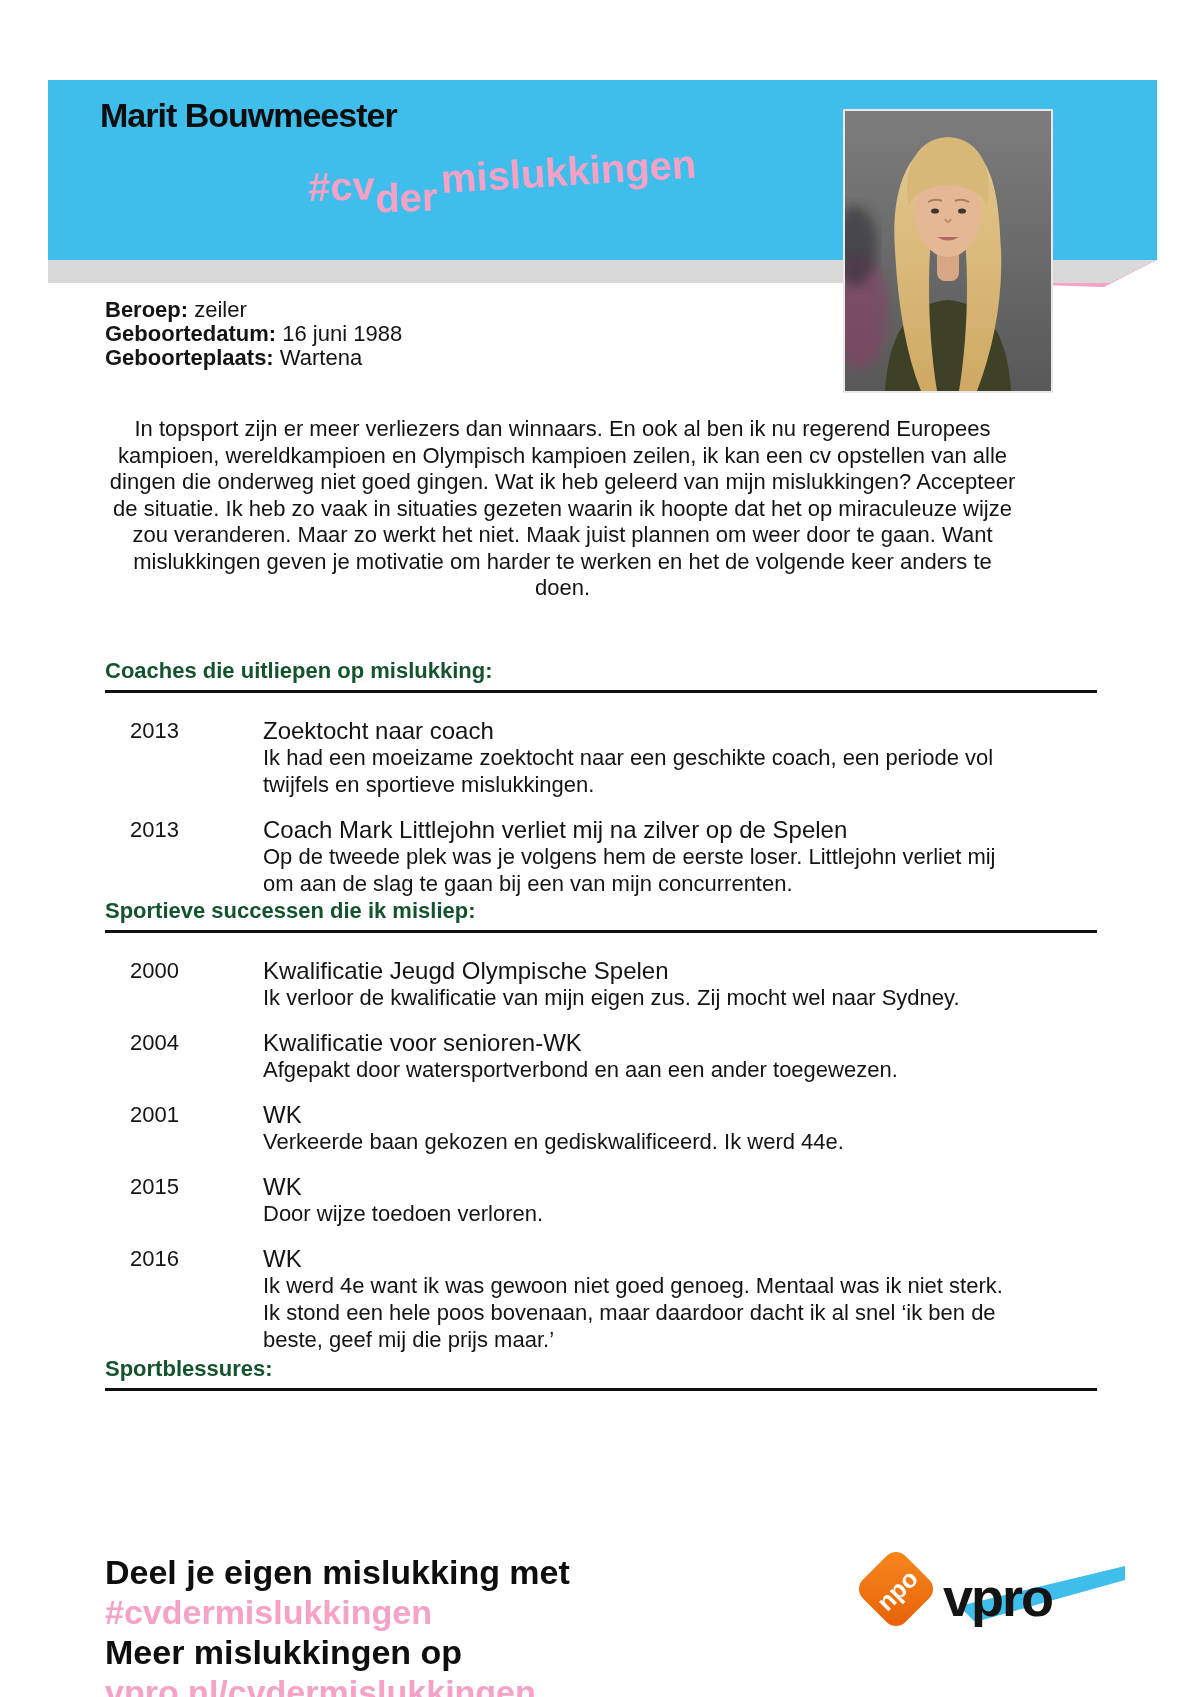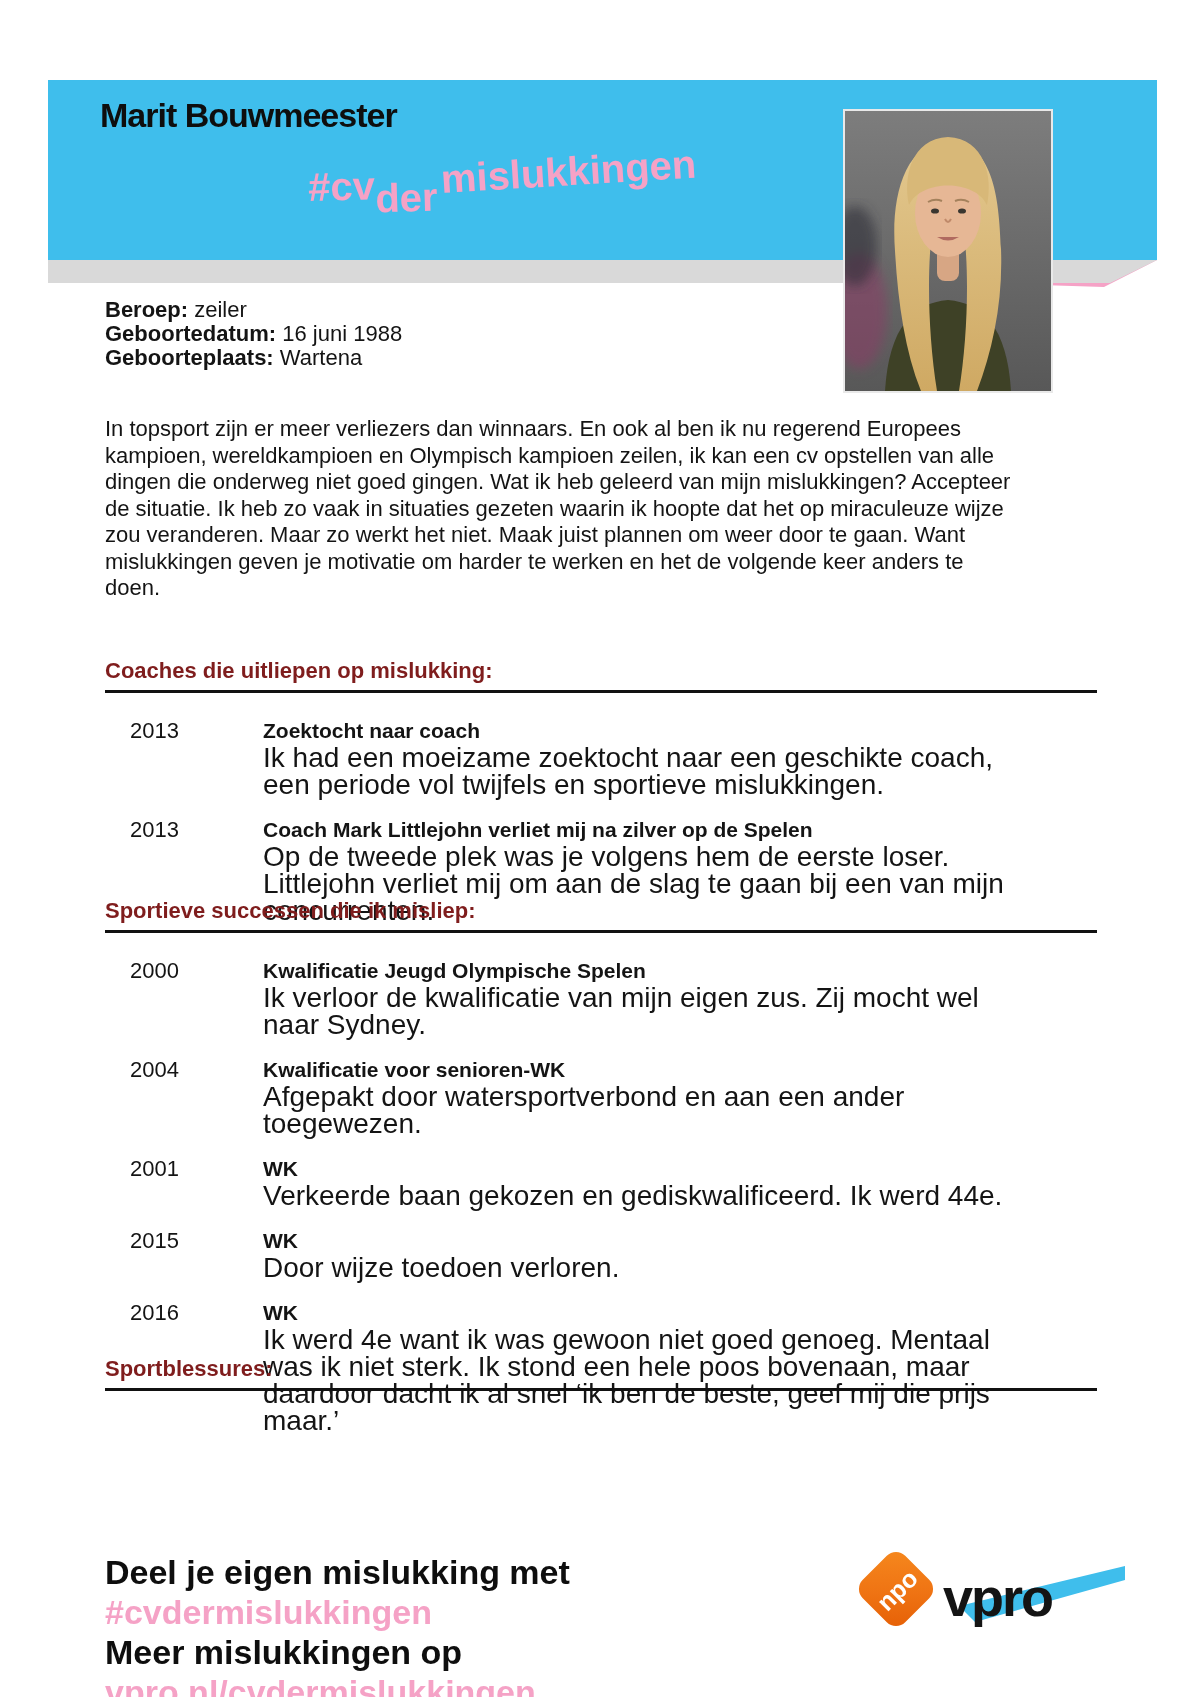--- a/index.html
+++ b/index.html
@@ -23,32 +23,32 @@
   .hashtag .hp3{display:inline-block;transform:translateY(-9px) rotate(-2deg);margin-left:4px;}
   
   .photo{
     position:absolute;left:843px;top:109px;width:210px;height:284px;
     border:2px solid #e9e9e9;box-sizing:border-box;background:#6e6e6e;
   }
   
   .bio{position:absolute;left:105px;top:298px;font-size:22px;line-height:24px;}
   .bio-row b{font-weight:bold;text-align:center;}
   
-  .intro{position:absolute;left:105px;top:416px;width:915px;font-size:22px;line-height:26.5px;}
+  .intro{position:absolute;left:105px;top:416px;width:915px;font-size:22px;line-height:26.5px;text-align:center;}
   
   .cv-section{position:absolute;left:105px;width:992px;}
   .sec-1{top:658px;} .sec-2{top:898px;} .sec-3{top:1356px;}
-  .section-heading{color:#7f1d1d;font-weight:bold;font-size:22px;line-height:26px;}
+  .section-heading{color:#14532d;font-weight:bold;font-size:22px;line-height:26px;}
   .section-rule{height:3px;background:#111;margin-top:6px;}
   .entries{margin-top:24px;}
   .entry{display:flex;margin-bottom:18px;margin-left:25px;}
   .entry .year{width:133px;flex:none;font-size:22px;line-height:27px;}
   .entry-body{width:762px;}
-  .entry-title{font-weight:bold;font-size:21px;line-height:27px;}
-  .entry-desc{font-size:28px;line-height:27px;}
+  .entry-title{font-weight:normal;font-size:24px;line-height:27px;}
+  .entry-desc{font-size:22px;line-height:27px;}
   
   .footer-text{position:absolute;left:105px;top:1552px;width:740px;font-size:34px;font-weight:bold;line-height:40px;color:#0e0e0e;}
   .pink{color:#F5A2C6;}
   .npo-logo{position:absolute;left:852px;top:1545px;width:90px;height:90px;}
   .npo-diamond{
     position:absolute;left:14px;top:14px;width:60px;height:60px;border-radius:13px;
     background:linear-gradient(135deg,#f6891e 0%,#ef7313 55%,#e55f05 100%);
     transform:rotate(45deg);
   }
   .npo-text{

